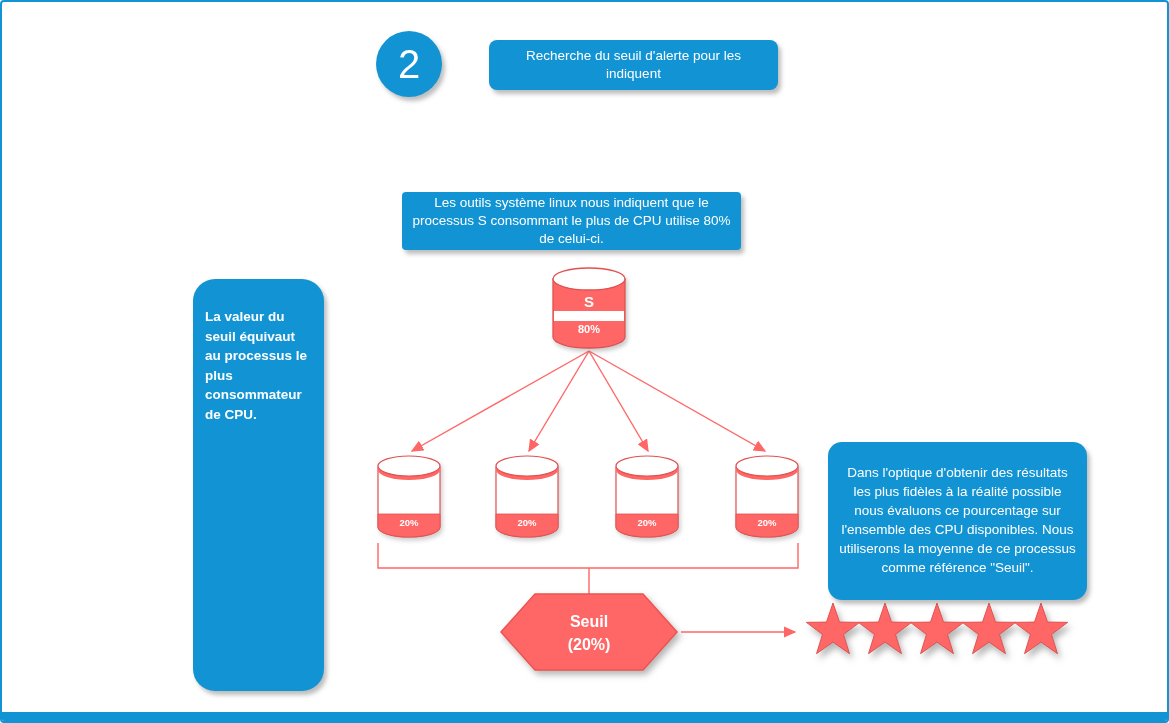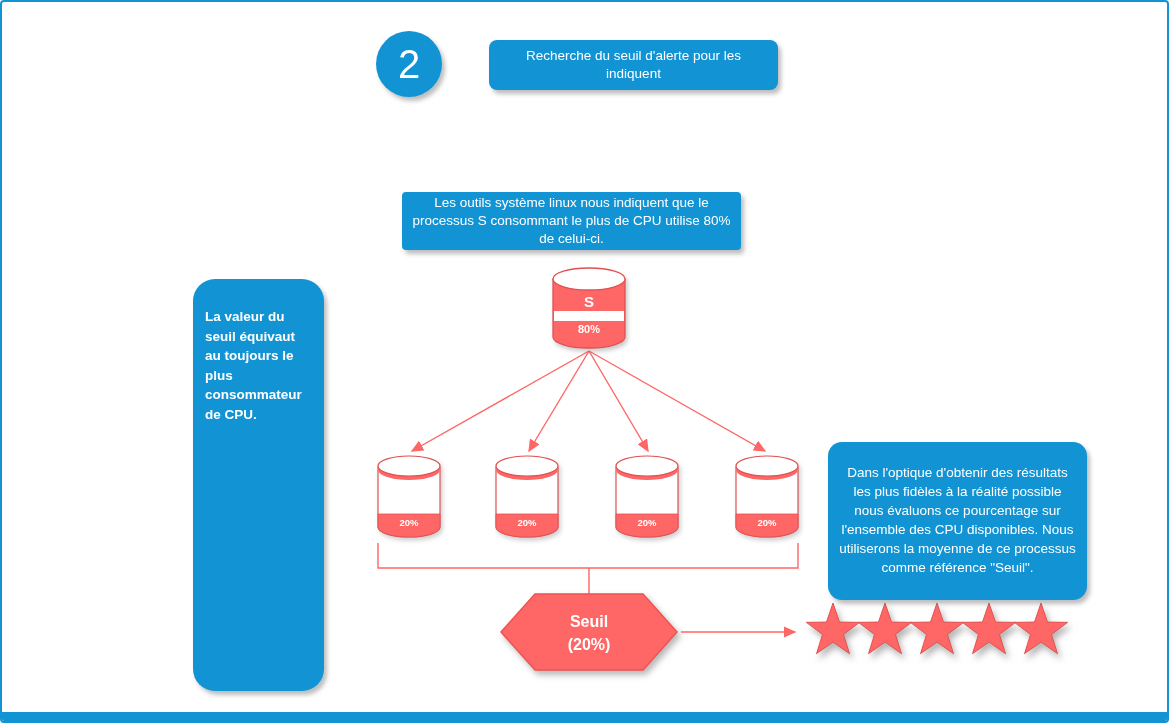--- a/index.html
+++ b/index.html
@@ -128,21 +128,21 @@
 
   <div class="bluebox title-box">
     <span>Recherche du seuil d'alerte pour les indiquent</span>
   </div>
 
   <div class="bluebox note-box">
     <span>Les outils système linux nous indiquent que le processus S consommant le plus de CPU utilise 80% de celui-ci.</span>
   </div>
 
   <div class="bluebox left-panel">
-    <div class="heading">La valeur du seuil équivaut au toujours le plus consommateur de CPU.</div>
+    <div class="heading">La valeur du seuil équivaut au processus le plus consommateur de CPU.</div>
   </div>
 
   <div class="bluebox right-panel">
     <span>Dans l'optique d'obtenir des résultats les plus fidèles à la réalité possible nous évaluons ce pourcentage sur l'ensemble des CPU disponibles. Nous utiliserons la moyenne de ce processus comme référence "Seuil".</span>
   </div>
 
   <div class="bottom-bar"></div>
 </div>
 
 </body></html>

